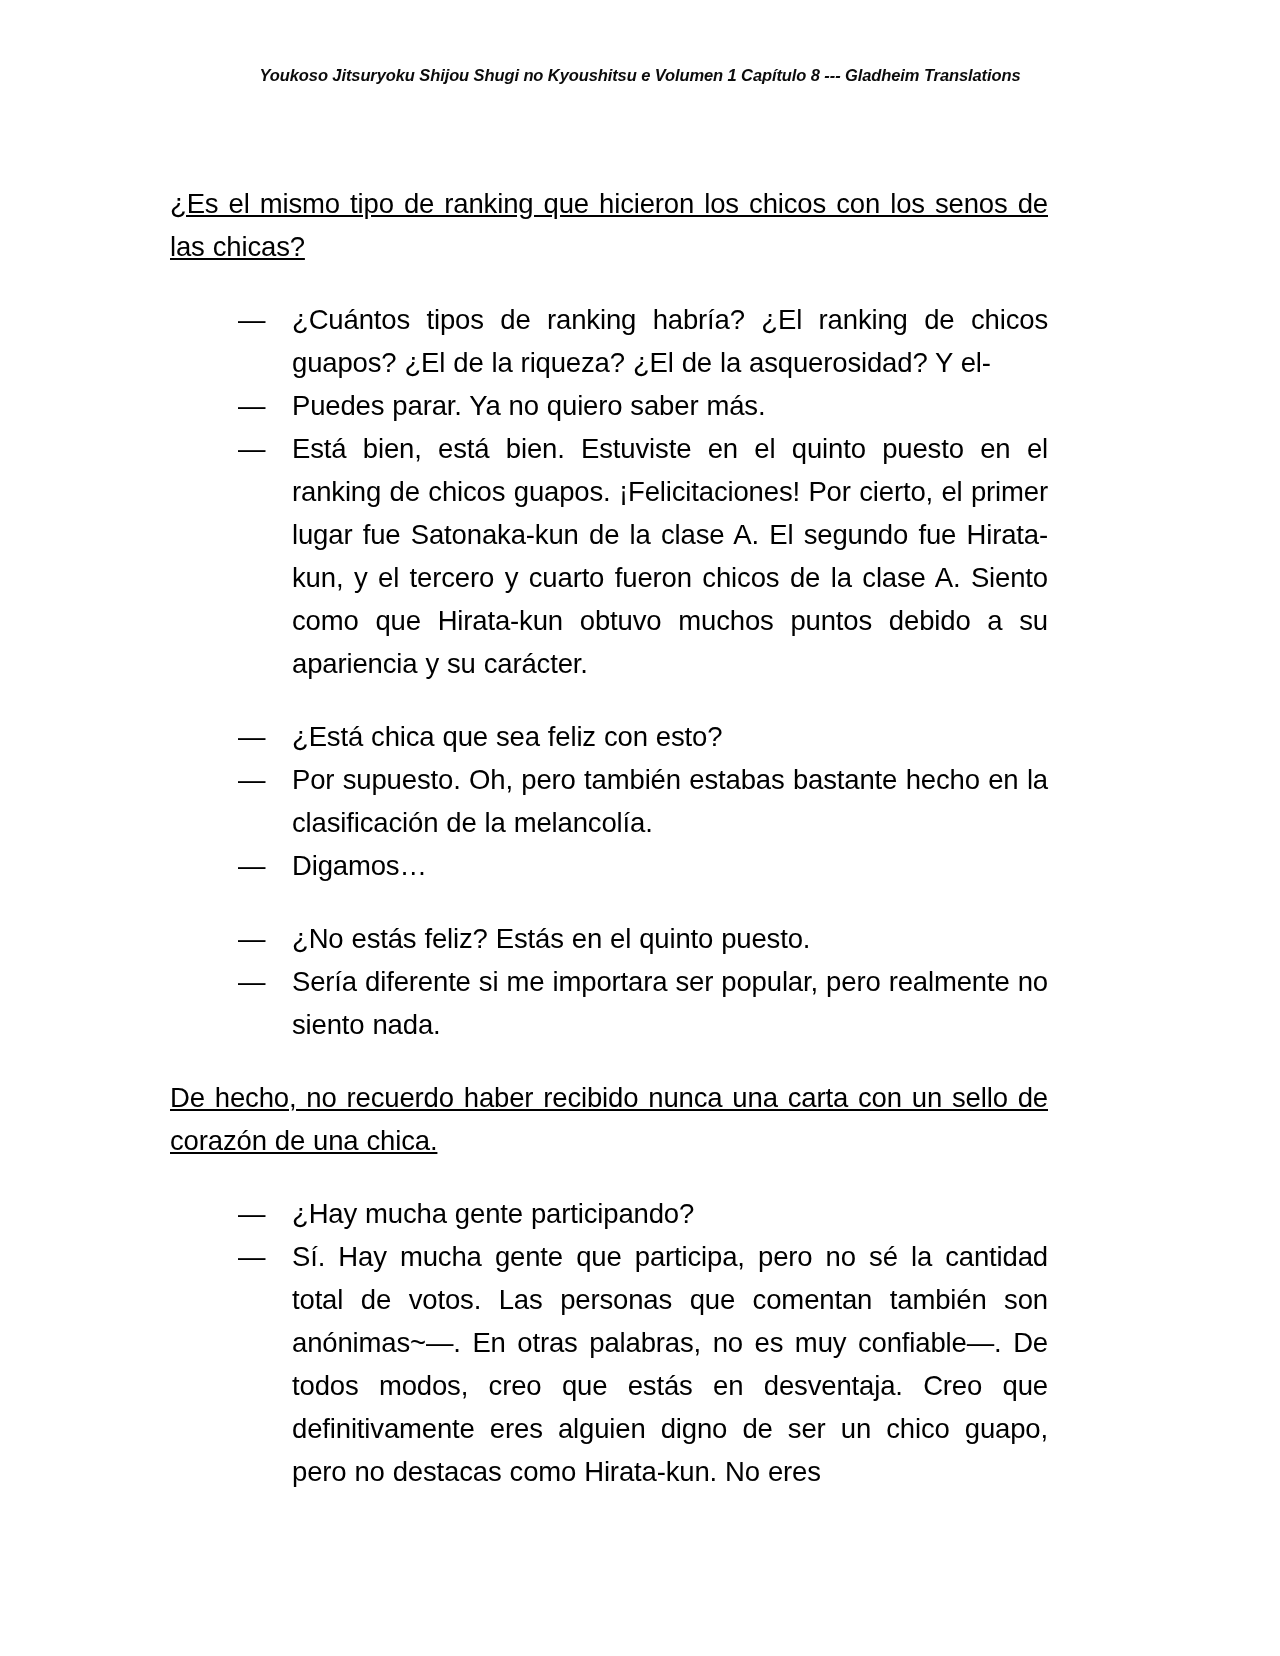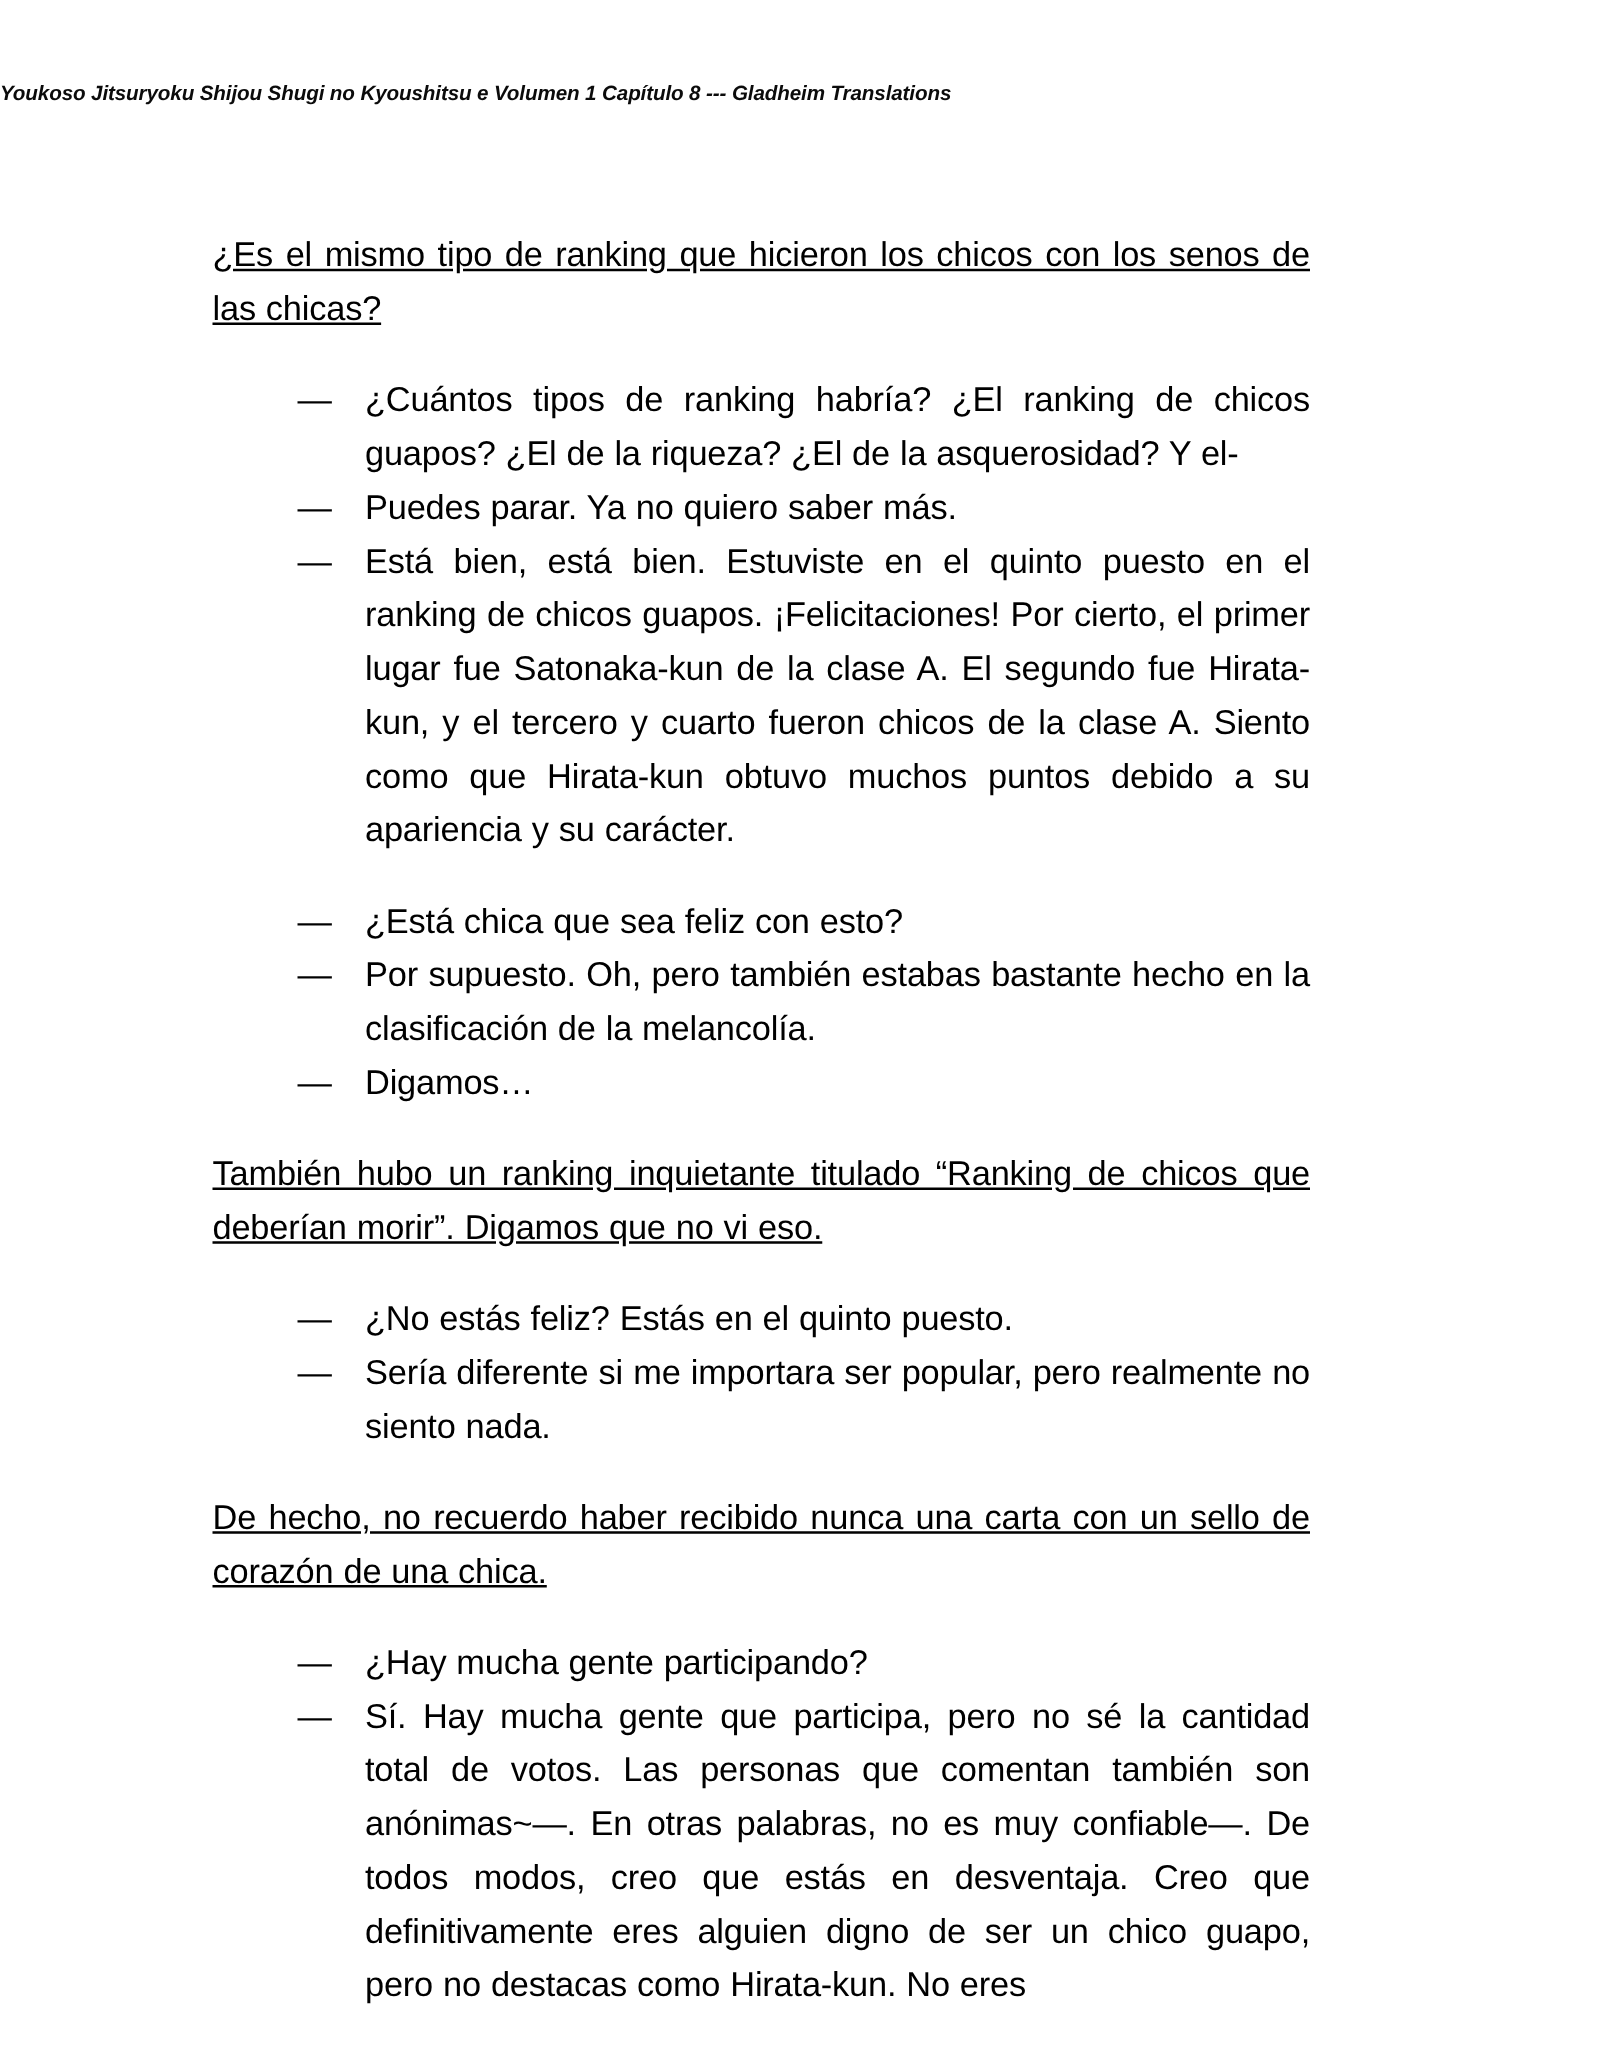--- a/index.html
+++ b/index.html
@@ -18,20 +18,21 @@
     height: 1656px;
     background: #ffffff;
     box-sizing: border-box;
     overflow: hidden;
   }
   .header {
     position: absolute;
     top: 66px;
     left: 0;
     width: 1280px;
+    text-align: center;
     font-style: italic;
     font-weight: bold;
     font-size: 16.5px;
     letter-spacing: -0.1px;
     font-family: "Liberation Sans Narrow", "Liberation Sans", sans-serif;
     color: #0b0b0b;
     white-space: nowrap;
   }
   .content {
     position: absolute;
@@ -120,21 +121,20 @@
         <span class="dash">—</span>
         <span class="line-text">Por supuesto. Oh, pero también estabas bastante hecho en la clasificación de la melancolía.</span>
       </li>
       <li>
         <span class="dash">—</span>
         <span class="line-text">Digamos…</span>
       </li>
     </ul>
 
 
-    <p class="para">También hubo un ranking inquietante titulado “Ranking de chicos que deberían morir”. Digamos que no vi eso.</p>
 
     <ul class="dialogue">
       <li>
         <span class="dash">—</span>
         <span class="line-text">¿No estás feliz? Estás en el quinto puesto.</span>
       </li>
       <li>
         <span class="dash">—</span>
         <span class="line-text">Sería diferente si me importara ser popular, pero realmente no siento nada.</span>
       </li>

